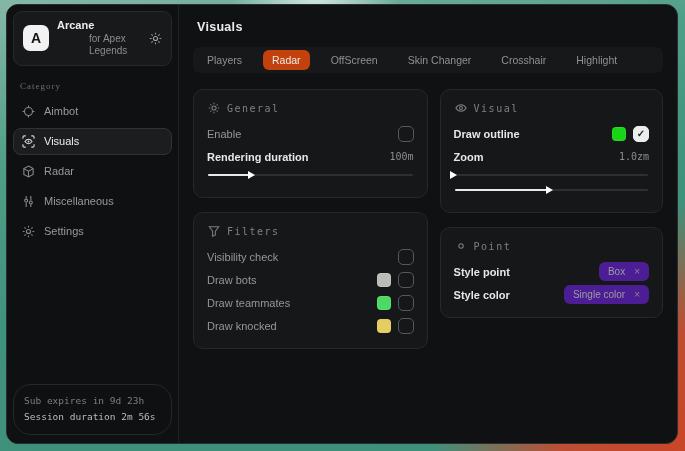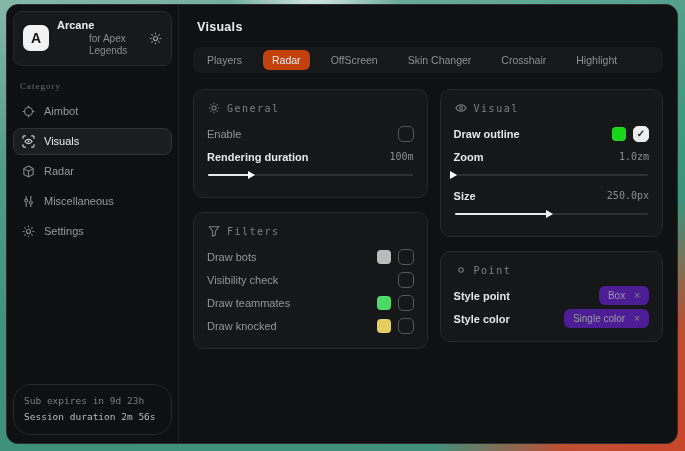--- a/index.html
+++ b/index.html
@@ -207,30 +207,30 @@
           <div class="panel-h">
             <span class="picon">
               <svg width="12" height="12" viewBox="0 0 14 14" fill="none" stroke="currentColor" stroke-width="1.2">
                 <path d="M1.5 2h11L8.6 7.2v4.3l-3.2 1.6V7.2z"></path>
               </svg>
             </span>
             <span>Filters</span>
           </div>
 
           <div class="row">
+            <span class="row-label">Visibility check</span>
+            <span class="row-right">
+              <span class="checkbox" data-checked="false"></span>
+            </span>
+          </div>
+
+          <div class="row">
             <span class="row-label">Draw bots</span>
             <span class="row-right">
               <span class="swatch" style="background: rgb(185, 189, 185);"></span>
-              <span class="checkbox" data-checked="false"></span>
-            </span>
-          </div>
-
-          <div class="row">
-            <span class="row-label">Visibility check</span>
-            <span class="row-right">
               <span class="checkbox" data-checked="false"></span>
             </span>
           </div>
 
           <div class="row">
             <span class="row-label">Draw teammates</span>
             <span class="row-right">
               <span class="swatch" style="background: rgb(76, 217, 100);"></span>
               <span class="checkbox" data-checked="false"></span>
             </span>
@@ -274,26 +274,20 @@
               <span class="value">1.0zm</span>
             </span>
           </div>
           <div class="slider">
             <div class="track"></div>
             <div class="fill" style="width: 0%;">
               <span class="thumb"></span>
             </div>
           </div>
 
-          <div class="row">
-            <span class="row-label strong">Size</span>
-            <span class="row-right">
-              <span class="value">250.0px</span>
-            </span>
-          </div>
           <div class="slider">
             <div class="track"></div>
             <div class="fill" style="width: 50%;">
               <span class="thumb"></span>
             </div>
           </div>
         </div>
 
         <div class="panel">
           <div class="panel-h">

